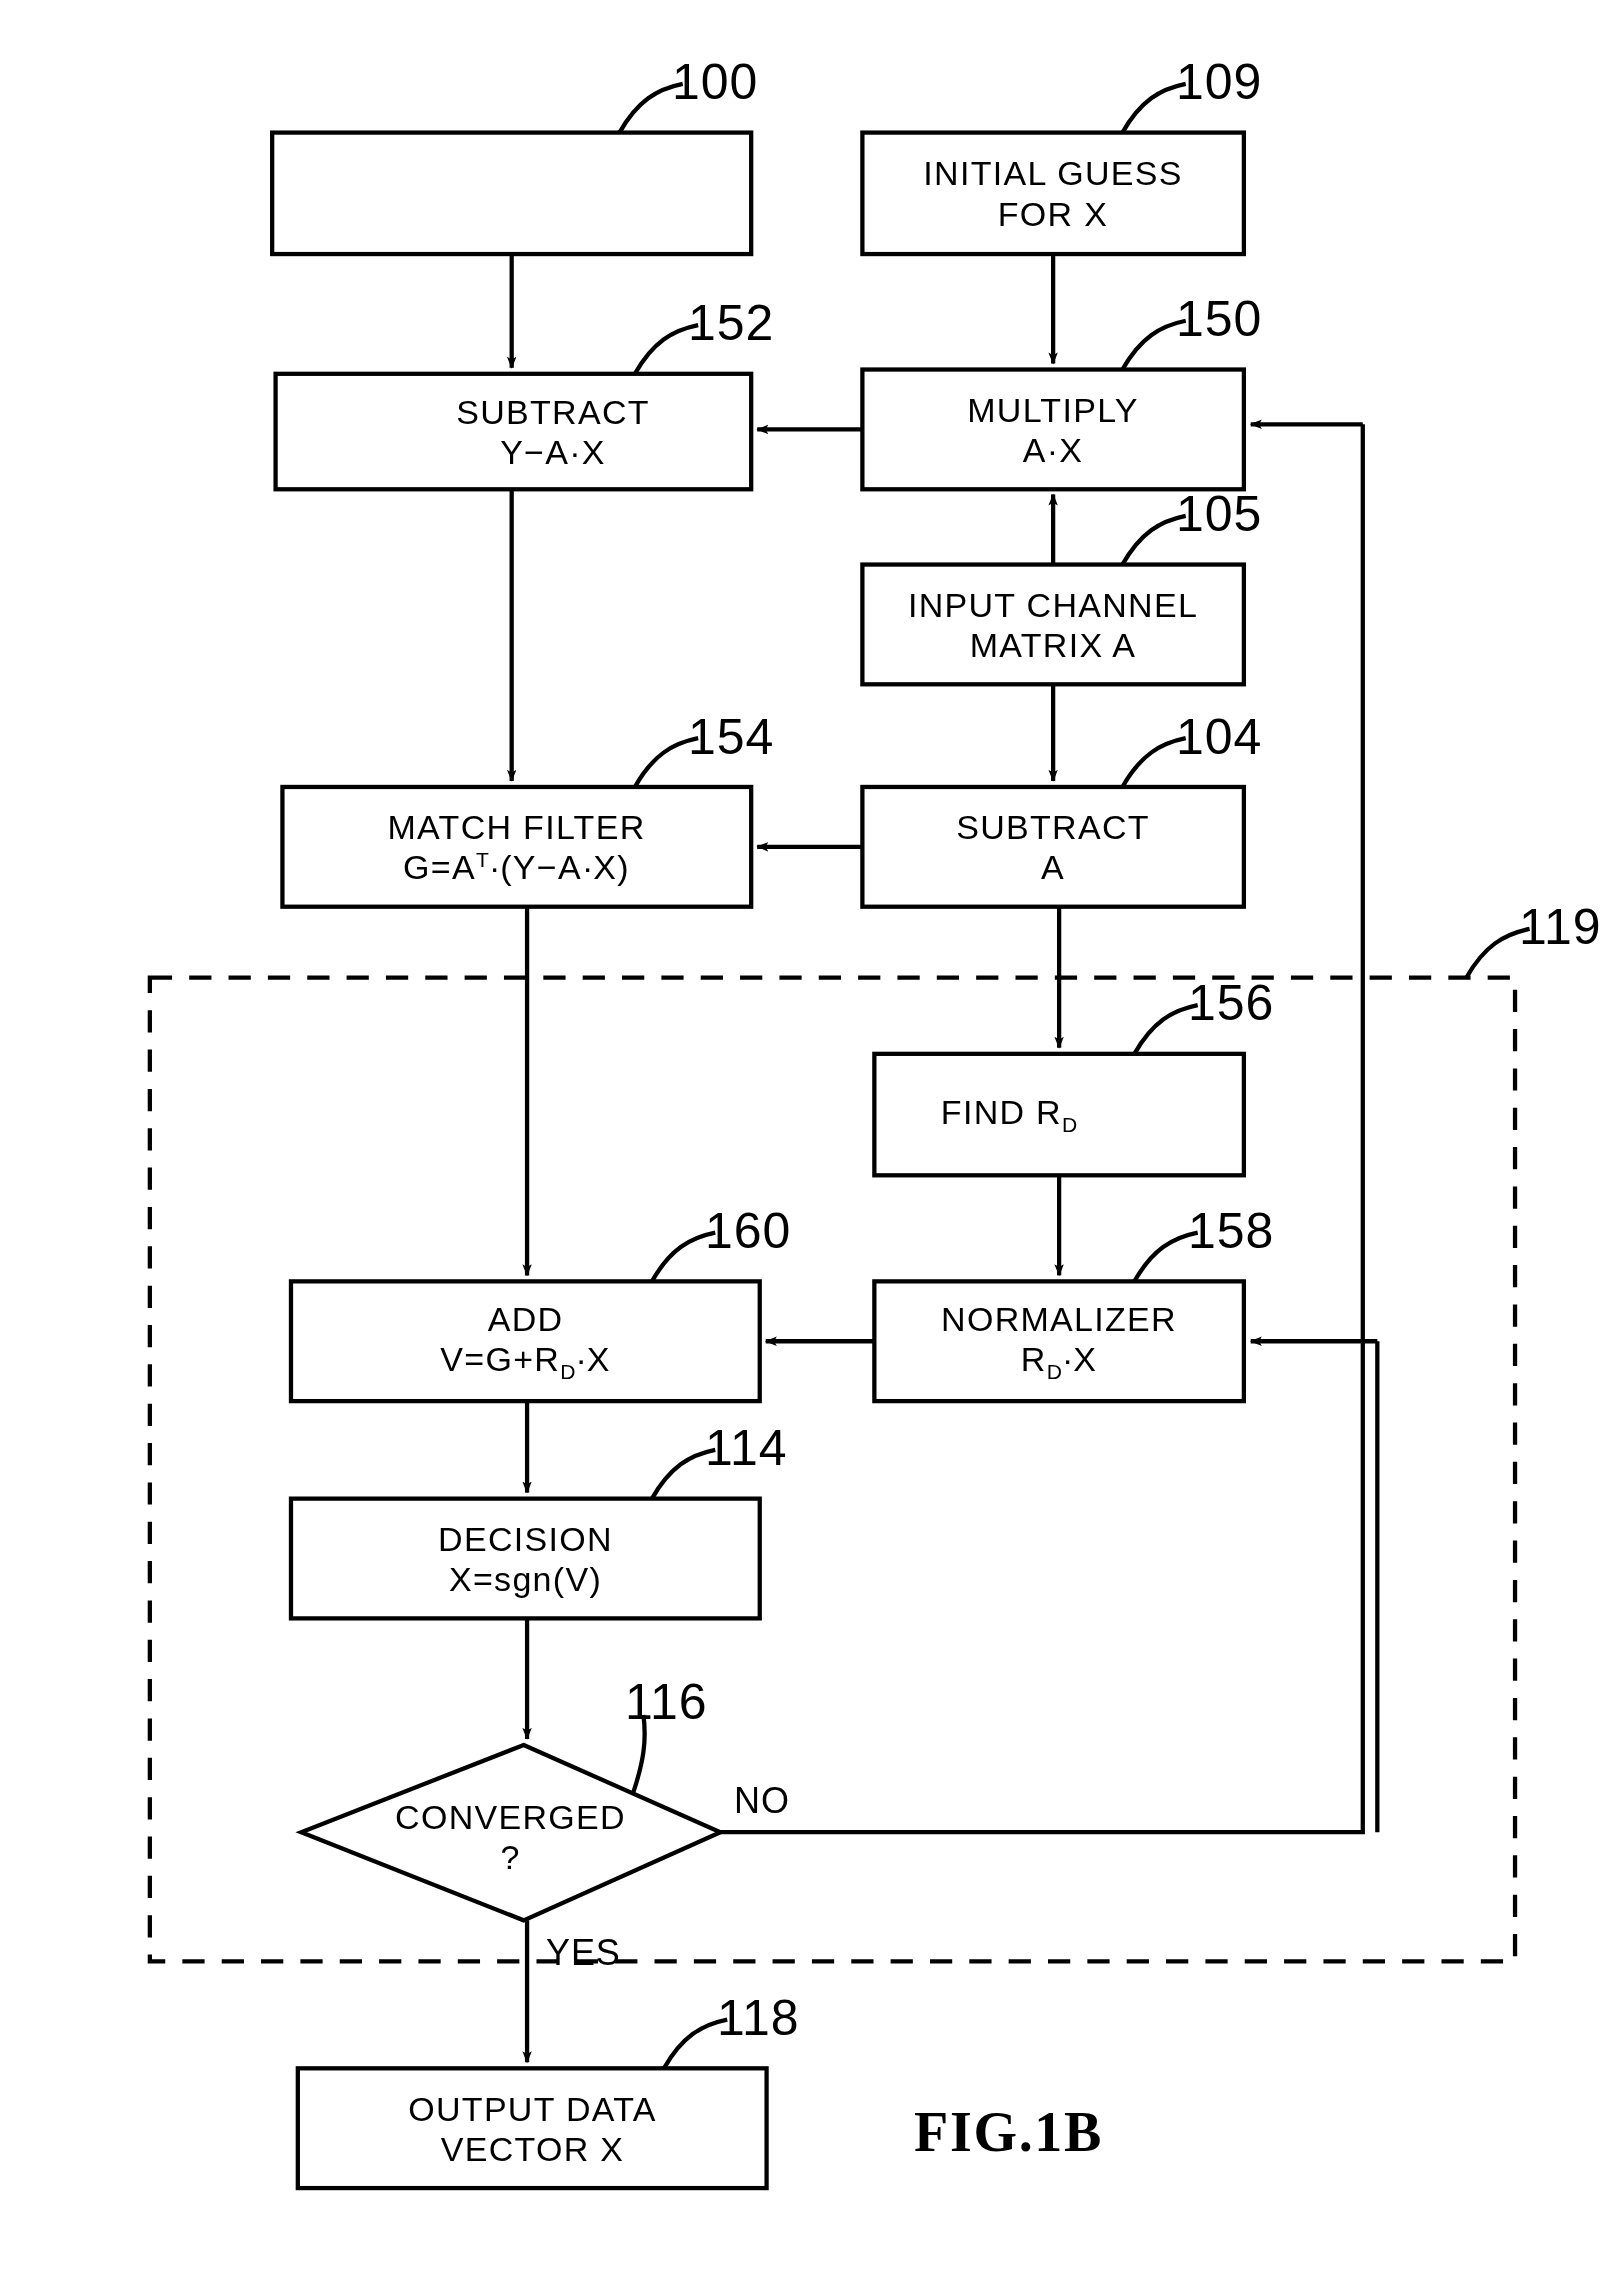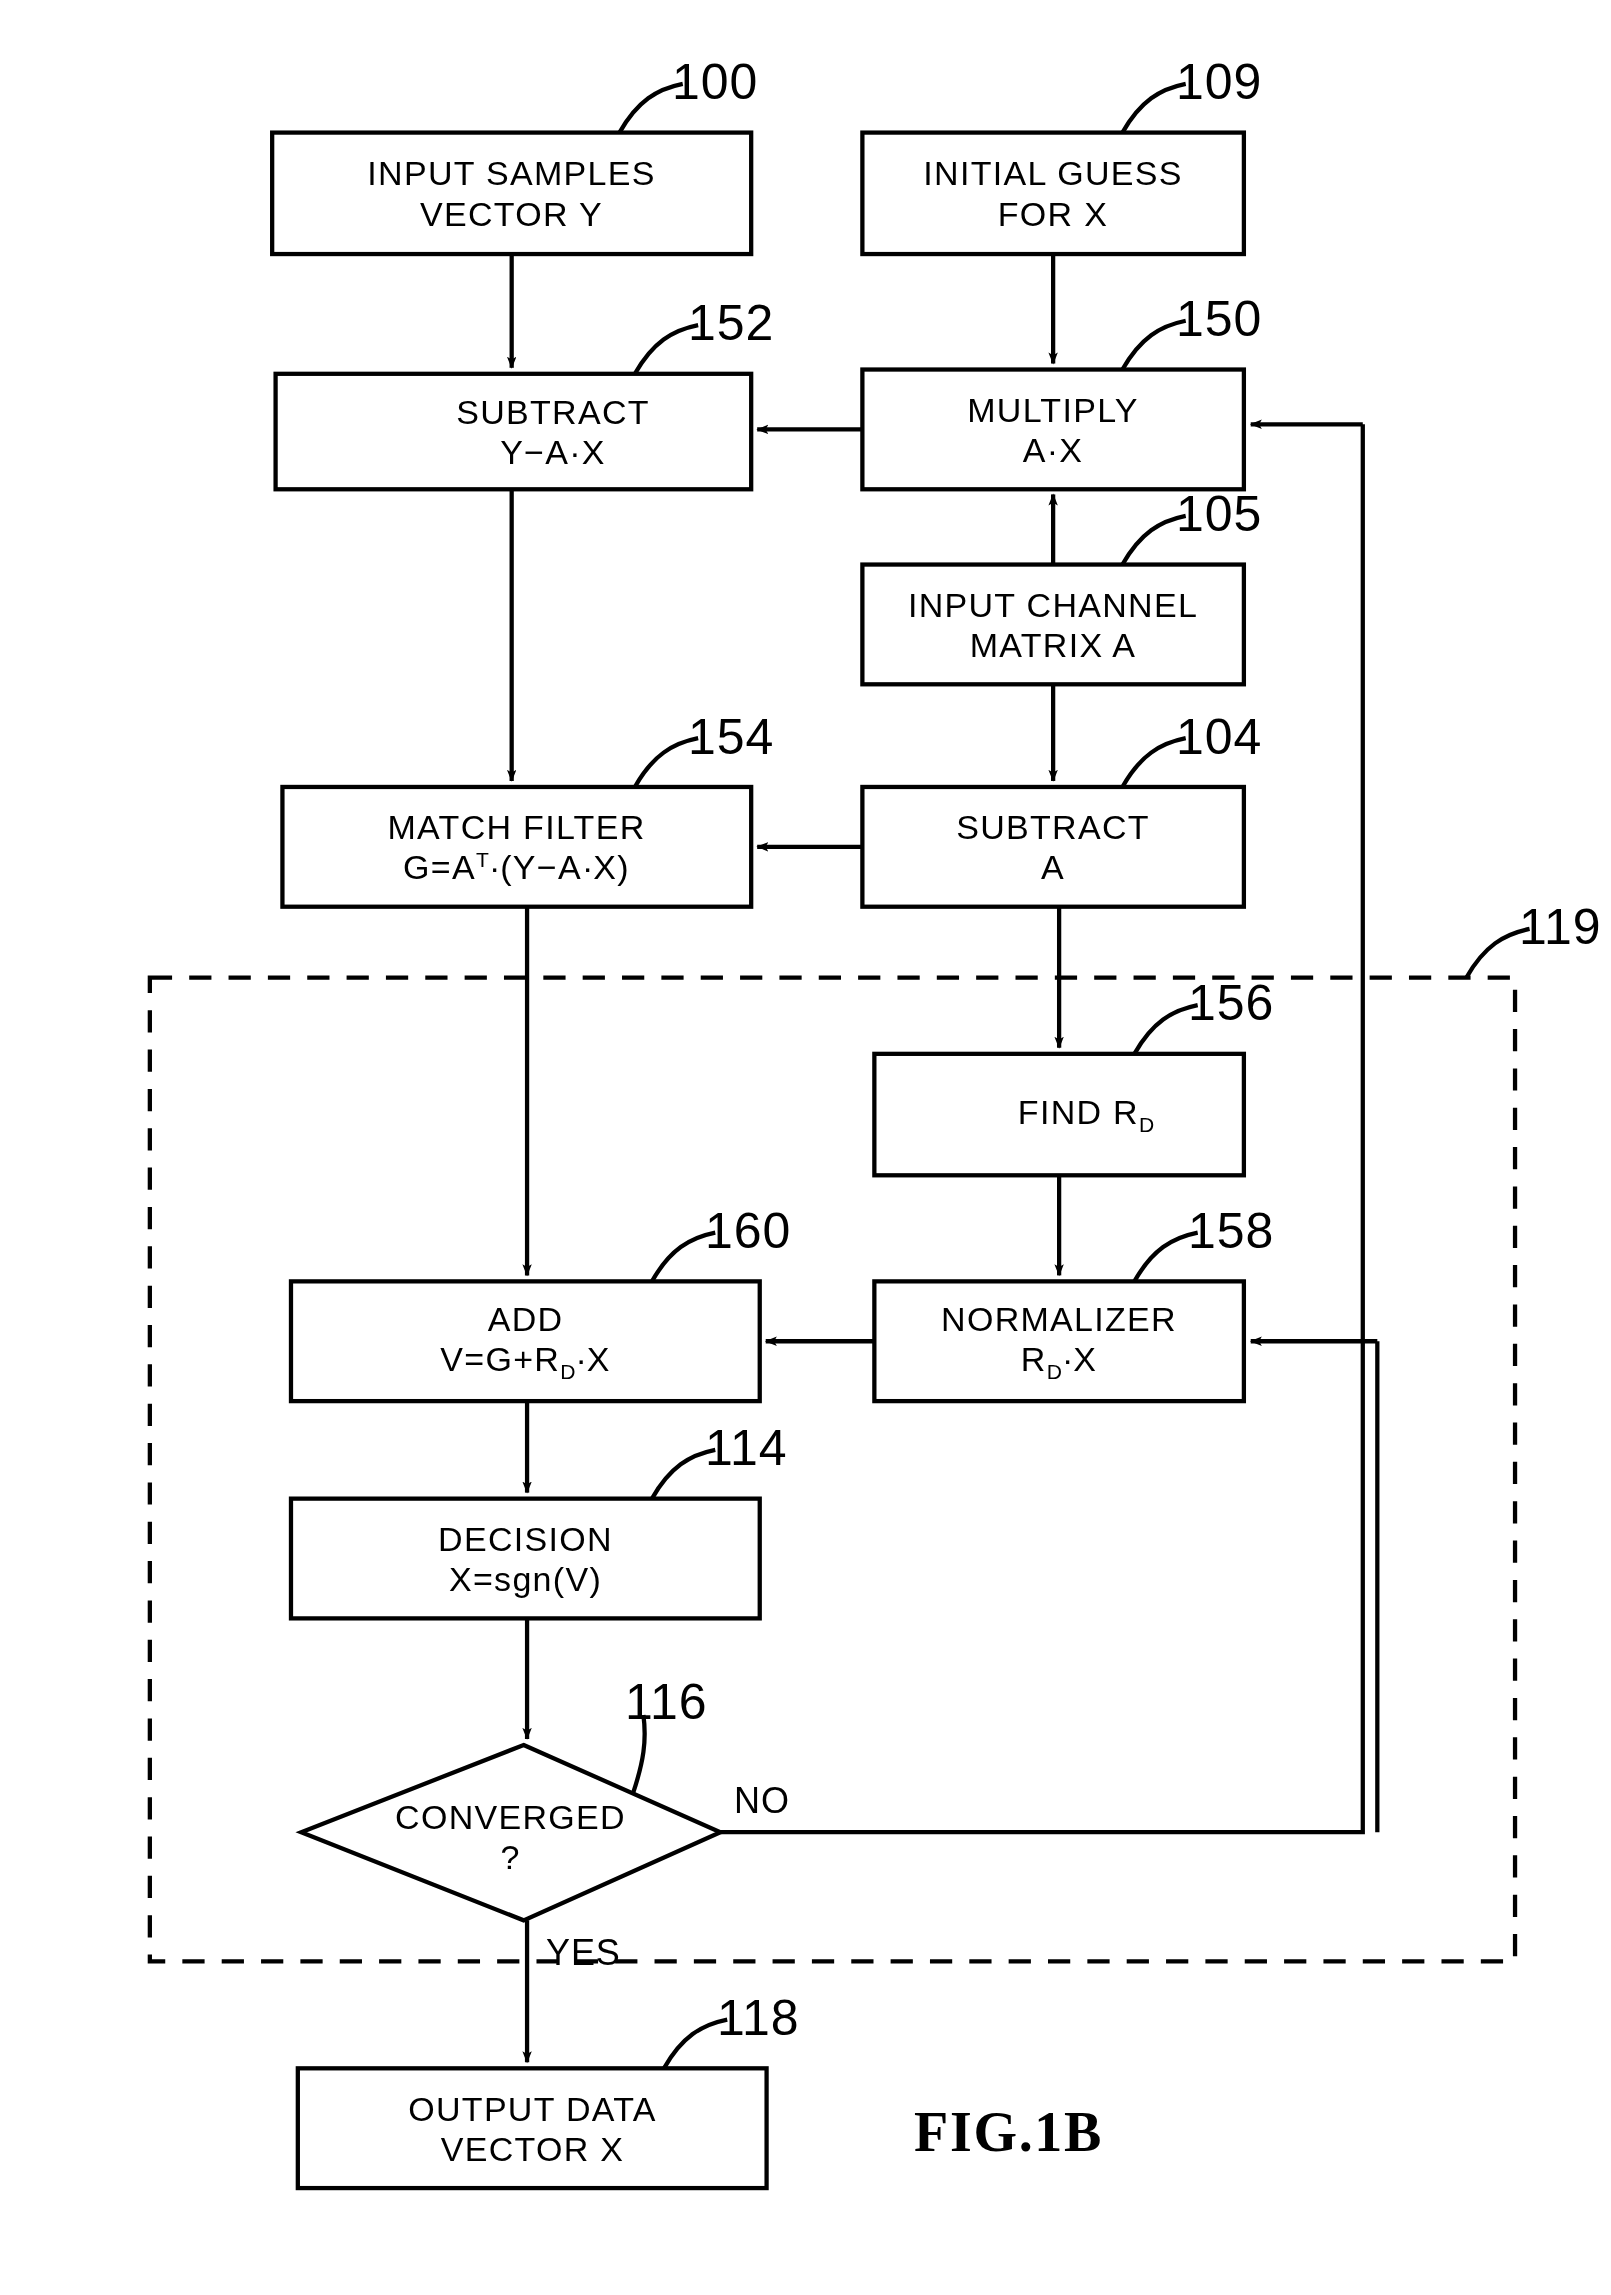--- a/index.html
+++ b/index.html
@@ -135,24 +135,20 @@
       <path d="M1714,1143 C1735,1106 1758,1092 1788,1086"></path>
       <path d="M1326,1232 C1347,1195 1370,1181 1400,1175"></path>
       <path d="M1326,1498 C1347,1461 1370,1447 1400,1441"></path>
       <path d="M762,1498 C783,1461 806,1447 836,1441"></path>
       <path d="M762,1752 C783,1715 806,1701 836,1695"></path>
       <path d="M740,2096 C752,2060 756,2035 752,2005"></path>
       <path d="M776,2418 C797,2381 820,2367 850,2361"></path>
     </g>
   </svg>
 
-  <div class="box-label" style="left:272px; top:133px; width:479px; height:121px;">
-    <span class="ln">INPUT SAMPLES</span>
-    <span class="ln">VECTOR Y</span>
-  </div>
 
   <div class="box-label" style="left:862px; top:133px; width:382px; height:121px;">
     <span class="ln">INITIAL GUESS</span>
     <span class="ln">FOR X</span>
   </div>
 
   <div class="box-label" style="left:275px; top:374px; width:476px; height:116px;padding-left:40px;">
     <span class="ln">SUBTRACT</span>
     <span class="ln">Y−A·X</span>
   </div>
@@ -170,21 +166,21 @@
   <div class="box-label" style="left:282px; top:787px; width:469px; height:120px;">
     <span class="ln">MATCH FILTER</span>
     <span class="ln">G=A<sup class="sup">T</sup><span class="dot">·</span>(Y−A<span class="dot">·</span>X)</span>
   </div>
 
   <div class="box-label" style="left:862px; top:787px; width:382px; height:120px;">
     <span class="ln">SUBTRACT</span>
     <span class="ln">A</span>
   </div>
 
-  <div class="box-label" style="left:901px; top:1054px; width:370px; height:121px;">
+  <div class="box-label" style="left:824px; top:1054px; width:370px; height:121px;">
     <span class="ln">FIND R<sub class="sub">D</sub></span>
   </div>
 
   <div class="box-label" style="left:874px; top:1282px; width:370px; height:120px;">
     <span class="ln">NORMALIZER</span>
     <span class="ln">R<sub class="sub">D</sub><span class="dot">·</span>X</span>
   </div>
 
   <div class="box-label" style="left:291px; top:1282px; width:469px; height:120px;">
     <span class="ln">ADD</span>

